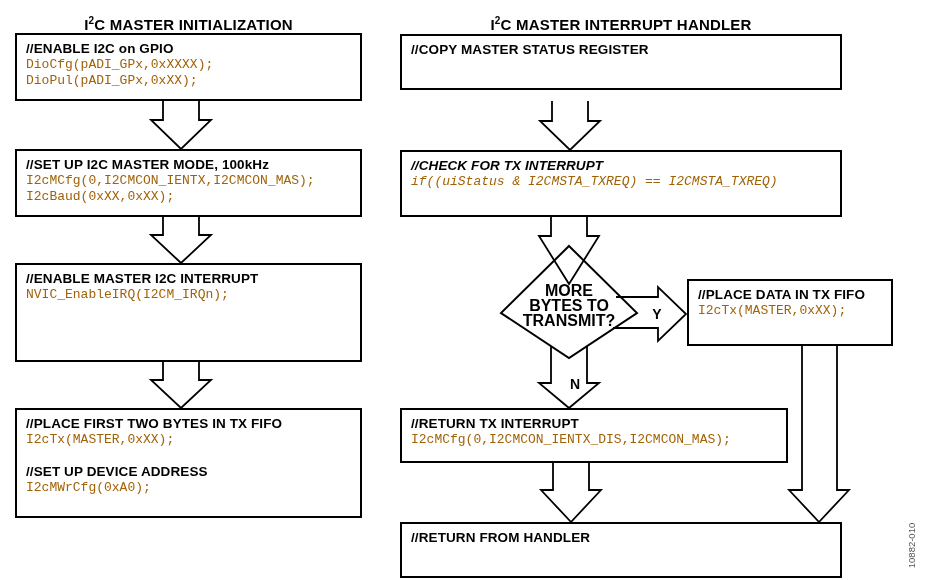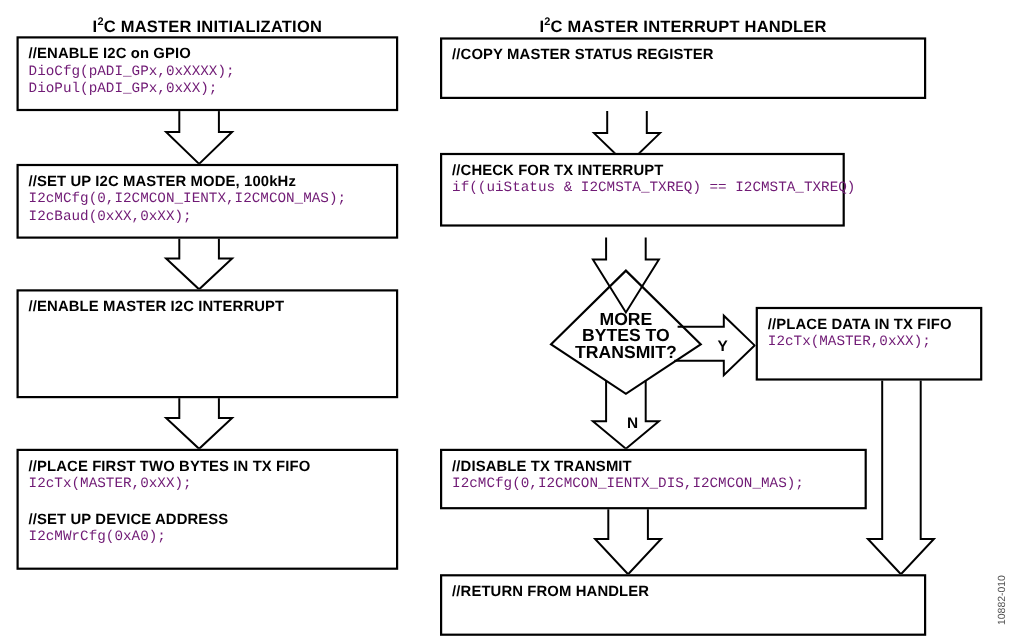--- a/index.html
+++ b/index.html
@@ -18,21 +18,21 @@
   .box{
     position:absolute;background:#fff;border:2px solid #000;
     box-sizing:border-box;padding:6px 23px 0 9px;
   }
   .hdr{
     font-weight:bold;font-size:13.5px;line-height:16px;white-space:nowrap;
     letter-spacing:.1px;
   }
   .code{
     font-family:"Liberation Mono","DejaVu Sans Mono",monospace;
-    font-size:13px;line-height:16px;white-space:pre;color:#701a75;
+    font-size:13px;line-height:16px;white-space:pre;color:#a16207;
   }
   .gap{height:16px;}
   .diamond-label{
     position:absolute;left:504px;top:283px;width:130px;text-align:center;
     font-weight:bold;font-size:16px;line-height:15px;
   }
   .branch-label{
     position:absolute;font-weight:bold;font-size:14px;width:16px;text-align:center;
   }
   .vcaption{
@@ -73,46 +73,47 @@
   </div>
 
   <div class="box" style="left:15px;top:149px;width:347px;height:68px;">
     <div class="hdr">//SET UP I2C MASTER MODE, 100kHz</div>
     <div class="code">I2cMCfg(0,I2CMCON_IENTX,I2CMCON_MAS);</div>
     <div class="code">I2cBaud(0xXX,0xXX);</div>
   </div>
 
   <div class="box" style="left:15px;top:263px;width:347px;height:99px;">
     <div class="hdr">//ENABLE MASTER I2C INTERRUPT</div>
+    <div class="code">NVIC_EnableIRQ(I2CM_IRQn);</div>
   </div>
 
   <div class="box" style="left:15px;top:408px;width:347px;height:110px;">
     <div class="hdr">//PLACE FIRST TWO BYTES IN TX FIFO</div>
     <div class="code">I2cTx(MASTER,0xXX);</div>
     <div class="gap"></div>
     <div class="hdr">//SET UP DEVICE ADDRESS</div>
     <div class="code">I2cMWrCfg(0xA0);</div>
   </div>
 
   <div class="box" style="left:400px;top:34px;width:442px;height:56px;">
     <div class="hdr">//COPY MASTER STATUS REGISTER</div>
   </div>
 
-  <div class="box" style="left:400px;top:139px;width:368px;height:67px;">
+  <div class="box" style="left:400px;top:150px;width:442px;height:67px;font-style:italic;">
     <div class="hdr">//CHECK FOR TX INTERRUPT</div>
     <div class="code">if((uiStatus &amp; I2CMSTA_TXREQ) == I2CMSTA_TXREQ)</div>
   </div>
 
   <div class="box" style="left:687px;top:279px;width:206px;height:67px;">
     <div class="hdr">//PLACE DATA IN TX FIFO</div>
     <div class="code">I2cTx(MASTER,0xXX);</div>
   </div>
 
   <div class="box" style="left:400px;top:408px;width:388px;height:55px;">
-    <div class="hdr">//DISABLE TX TRANSMIT</div>
+    <div class="hdr">//RETURN TX INTERRUPT</div>
     <div class="code">I2cMCfg(0,I2CMCON_IENTX_DIS,I2CMCON_MAS);</div>
   </div>
 
   <div class="box" style="left:400px;top:522px;width:442px;height:56px;">
     <div class="hdr">//RETURN FROM HANDLER</div>
   </div>
 
   <div class="diamond-label">
     <div>MORE</div>
     <div>BYTES TO</div>

